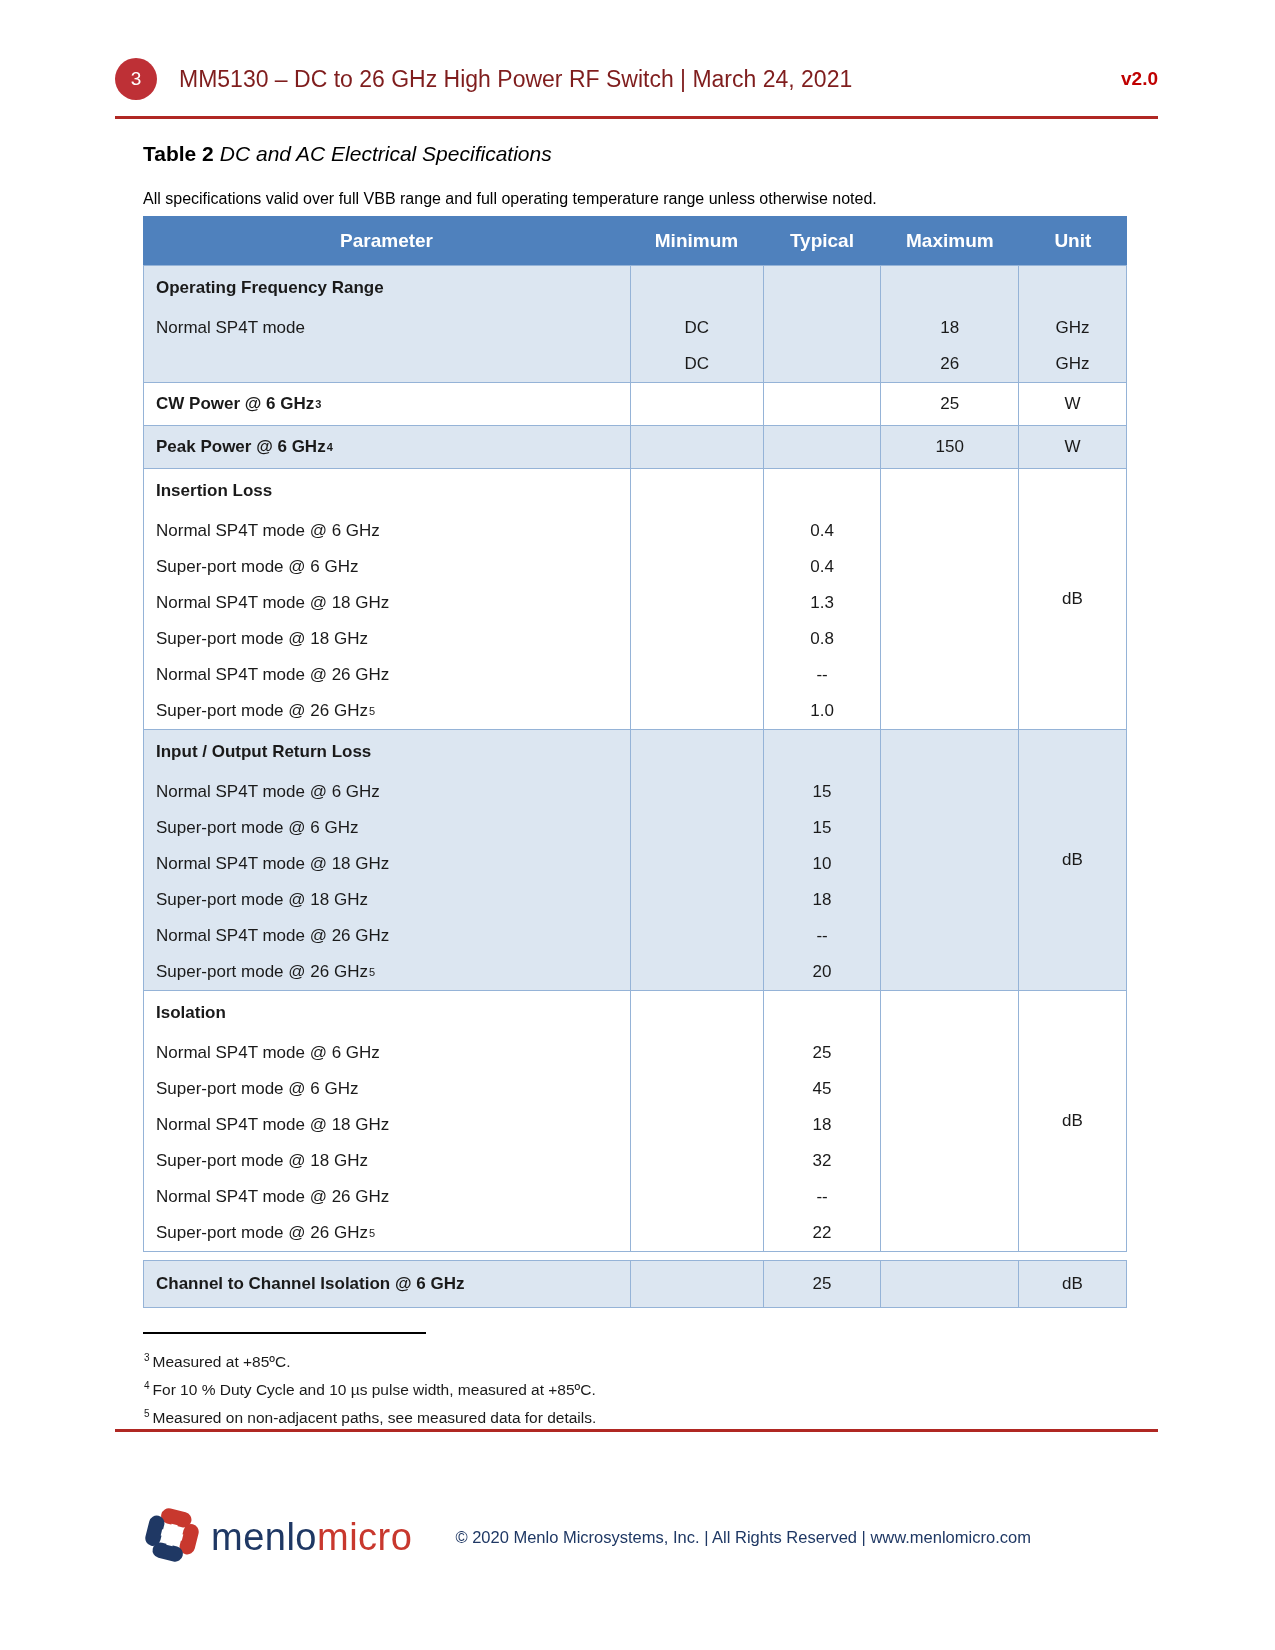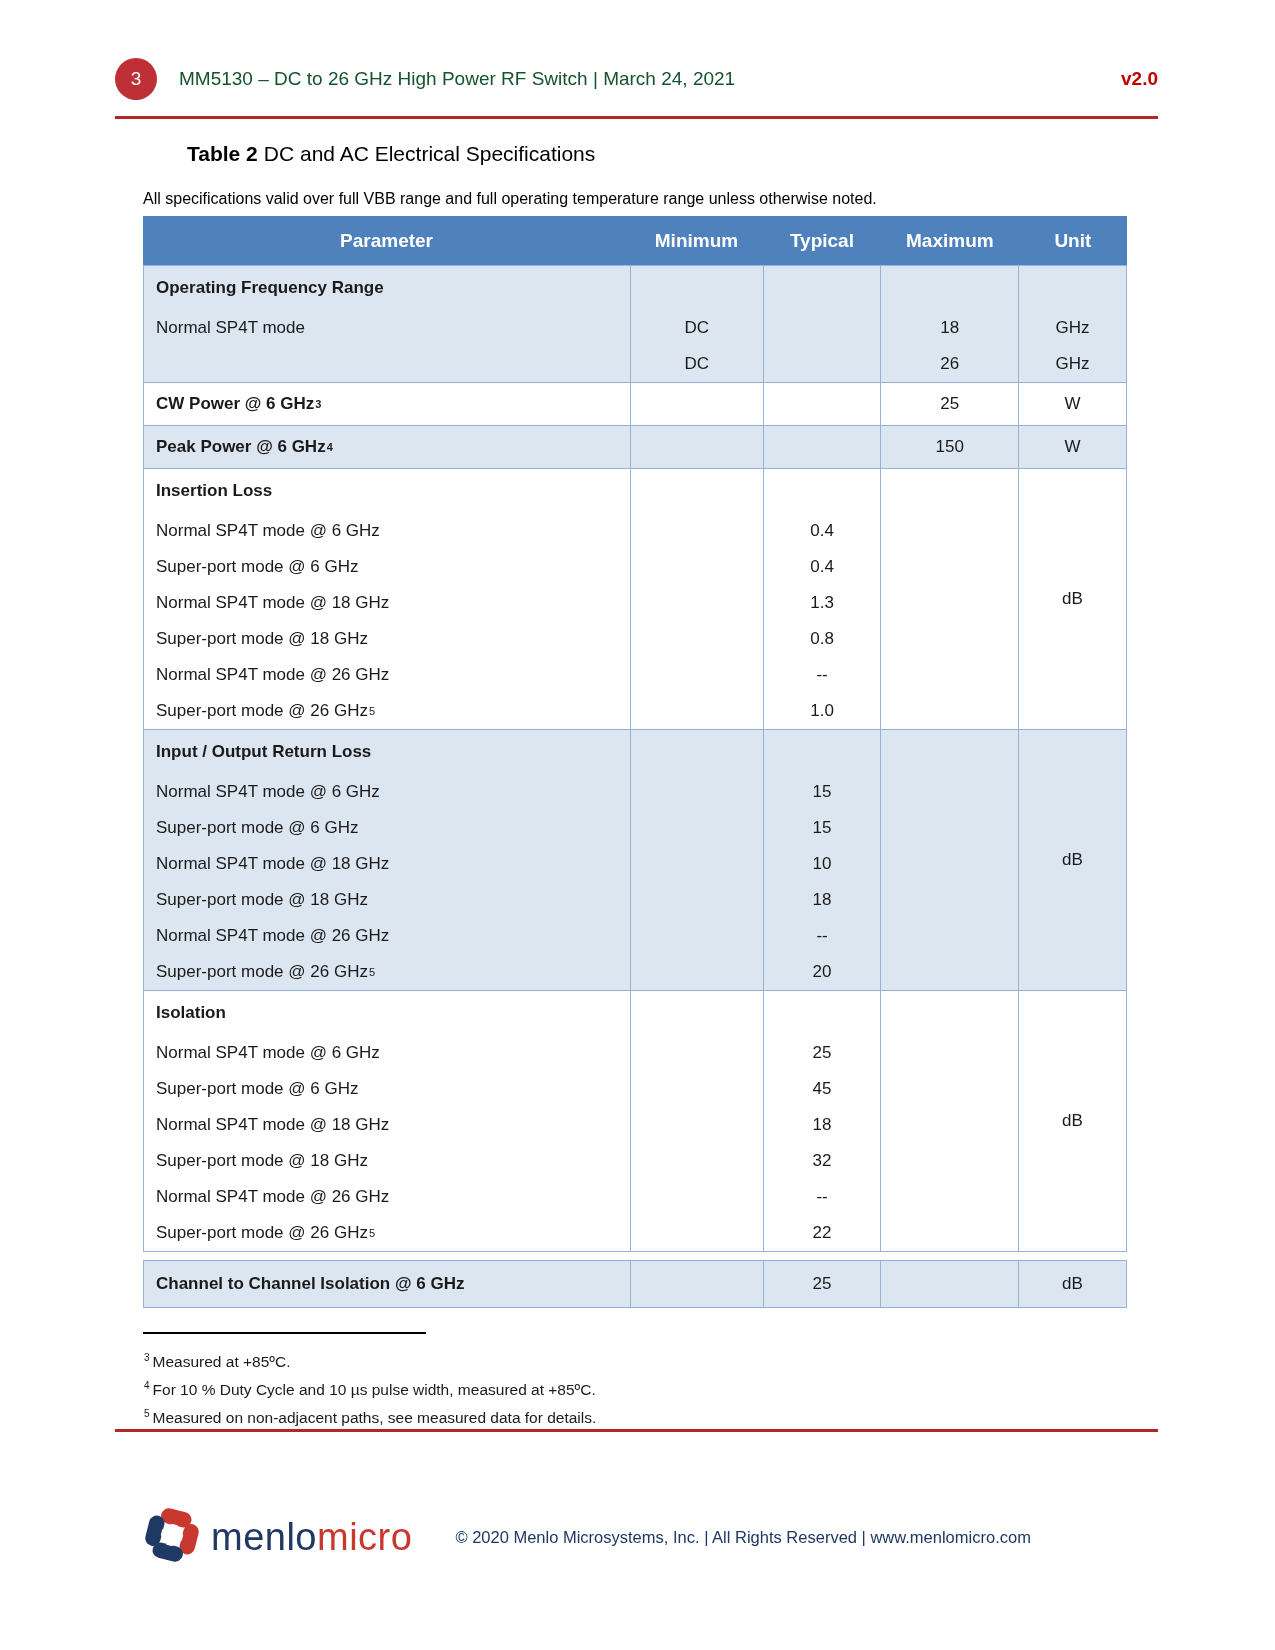--- a/index.html
+++ b/index.html
@@ -8,30 +8,30 @@
     width:1275px; height:1650px; position:relative;
     font-family:"Liberation Sans", sans-serif; color:#1a1a1a;
   }
 
   
   .hdr { position:absolute; top:58px; left:115px; width:1043px;
          display:flex; align-items:center; }
   .page-num { width:42px; height:42px; border-radius:50%; background:#BE3036;
               color:#fff; font-size:19px; display:flex; align-items:center;
               justify-content:center; flex:0 0 auto; }
-  .hdr-title { margin-left:22px; color:#14532d; font-size:19px; }
+  .hdr-title { margin-left:22px; color:#7f1d1d; font-size:23px; }
   .hdr-version { margin-left:auto; color:#C00000; font-weight:bold; font-size:19px; }
   .rule-red { position:absolute; left:115px; width:1043px; height:3px; background:#B02823; }
   .rule-red.top { top:116px; }
   .rule-red.bottom { top:1429px; }
 
   
   .tbl-title { position:absolute; top:142px; left:143px; font-size:21px; color:#000; }
-  .tbl-title .lbl { font-weight:bold;margin-left:44px; }
-  .tbl-title .rest { margin-left:6px; }
+  .tbl-title .lbl { font-weight:bold; }
+  .tbl-title .rest { margin-left:6px;font-style:italic; }
   .tbl-subtitle { position:absolute; top:190px; left:143px; font-size:16px; color:#000; }
 
   
   .spec-table { position:absolute; top:216px; left:143px; width:984px; font-size:17px; }
   .thead { display:flex; background:#4F81BD; color:#fff; font-weight:bold;
            height:50px; align-items:center; font-size:19px; }
   .thead > div { display:flex; align-items:center; justify-content:center; height:100%; }
 
   .c-param { width:49.5%; }
   .c-min   { width:13.5%; }

